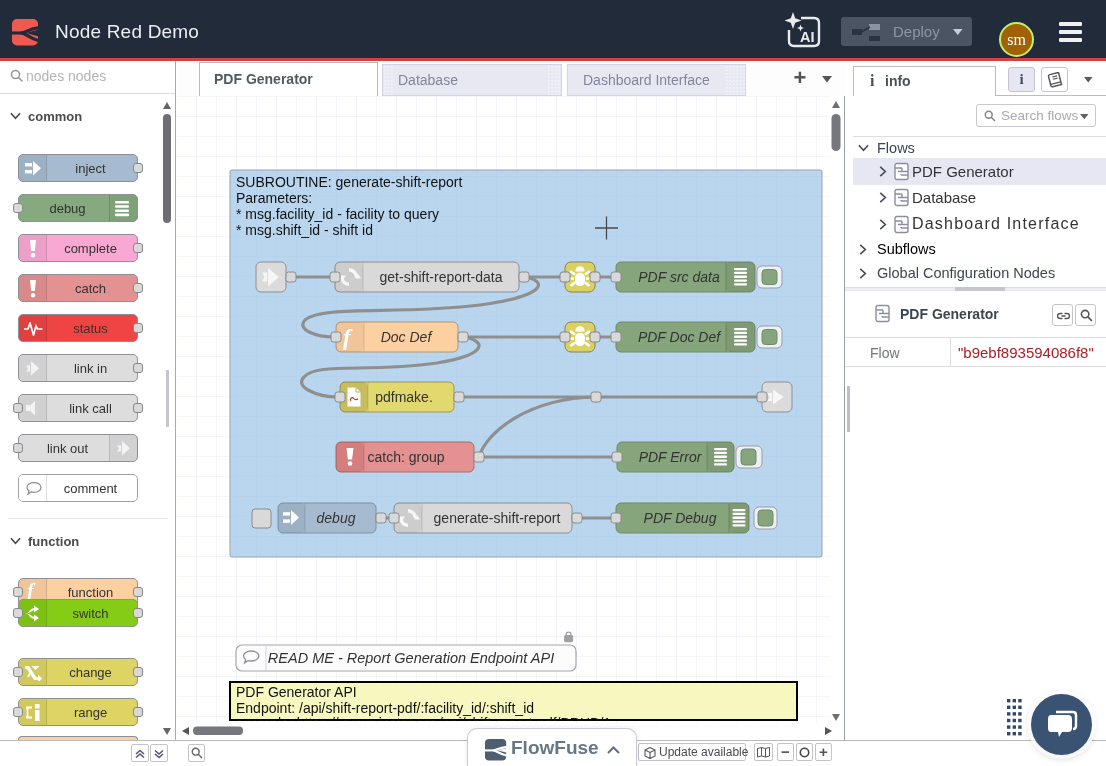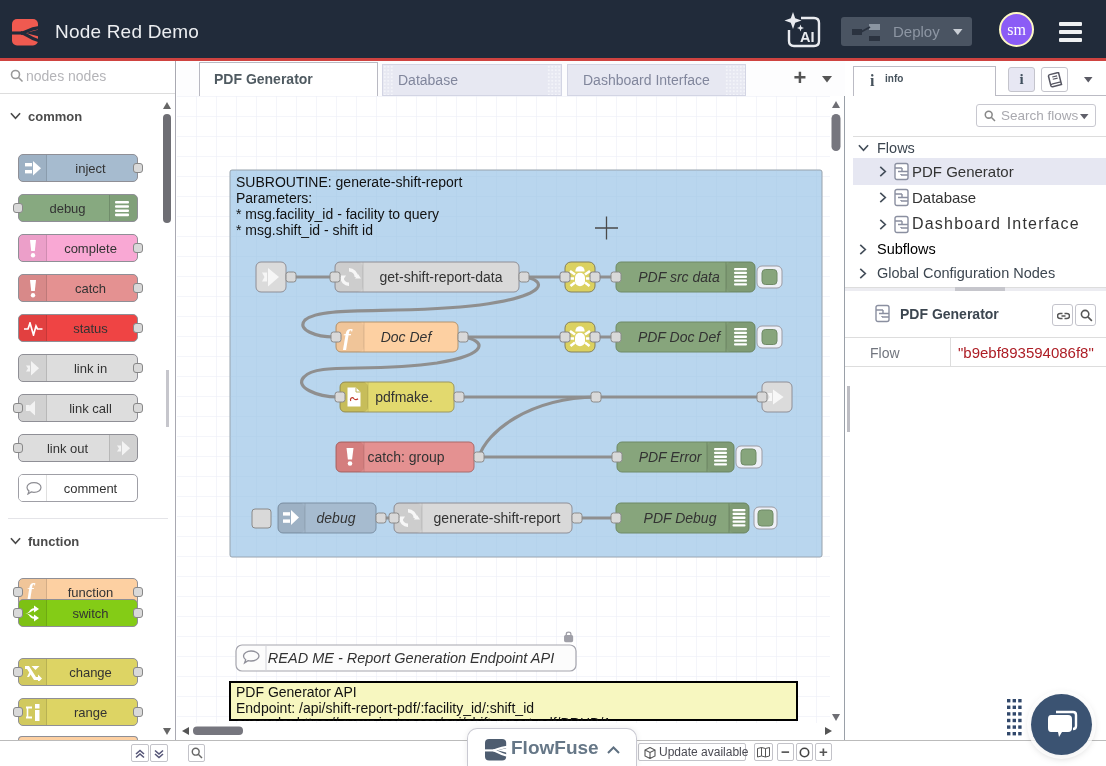--- a/index.html
+++ b/index.html
@@ -5,21 +5,21 @@
   * { margin:0; padding:0; box-sizing:border-box; }
   html,body { width:1106px; height:766px; overflow:hidden; font-family:"Liberation Sans", sans-serif; background:#fff; }
   #page { position:relative; width:1106px; height:766px; }
   .abs { position:absolute; }
   
   #header { position:absolute; left:0; top:0; width:1106px; height:58px; background:#212b3a; }
   #redline { position:absolute; left:0; top:58px; width:1106px; height:3px; background:#cf4340; }
   #title { position:absolute; left:55px; top:21px; color:#eceef1; font-size:19px; letter-spacing:0.2px; }
   #deploy { position:absolute; left:841px; top:17px; width:131px; height:29px; background:#4a5462; border-radius:3px; }
   #deploy .txt { position:absolute; left:52px; top:6px; font-size:15px; color:#8d96a3; }
-  #avatar { position:absolute; left:999px; top:12px; width:35px; height:35px; border-radius:50%; background:#8b5cf6; border:2px solid #fef9c3; text-align:center; }
+  #avatar { position:absolute; left:999px; top:22px; width:35px; height:35px; border-radius:50%; background:#a16207; border:2px solid #bef264; text-align:center; }
   #avatar span { font-family:"Liberation Serif", serif; color:#fff; font-size:16px; line-height:31px; }
   .hbar { position:absolute; left:1059px; width:23px; height:4px; background:#eef0f2; border-radius:1px; }
   
   #palette { position:absolute; left:0; top:61px; width:176px; height:679px; background:#fff; border-right:1px solid #a9a9b2; }
   #filterrow { position:absolute; left:0; top:0; width:175px; height:33px; border-bottom:1px solid #ddd; }
   #filterrow .ph { position:absolute; left:26px; top:7px; color:#b4b4b8; font-size:14px; }
   .cat { position:absolute; left:28px; font-size:13px; font-weight:bold; color:#4b4b4b; }
   .pnode { position:absolute; left:18px; width:120px; height:28px; border:1px solid #8f8f96; border-radius:5px; font-size:13px; color:#333;padding-left:20px; }
   .pnode .strip { position:absolute; top:0; bottom:0; width:28px; background:rgba(0,0,0,0.05); }
   .pnode .stripL { left:0; border-right:1px solid rgba(0,0,0,0.12); border-radius:4px 0 0 4px; }
@@ -548,21 +548,21 @@
     <path d="M648,631 L655,635 L648,639 Z" fill="#555"></path>
   </svg>
   </div>
 
   <div id="sidebar">
 
     <div class="abs" style="left:1.5px; top:325px; width:3.5px; height:46px; background:#bdbdc3;"></div>
 
     <div class="abs" style="left:8px; top:5px; width:143px; height:30px; background:#fff; border:1px solid #bbbbc4; border-bottom:none;">
       <span class="abs" style="left:16px; top:5px; font-family:'Liberation Serif',serif; font-weight:bold; font-size:16px; color:#46525c;">i</span>
-      <span class="abs" style="left:31px; top:6px; font-size:10px; font-weight:bold; color:#46525c;">info</span>
+      <span class="abs" style="left:31px; top:6px; font-size:14px; font-weight:bold; color:#46525c;">info</span>
     </div>
     <div class="abs" style="left:151px; top:34px; width:110px; height:1px; background:#bbbbc4;"></div>
     <div class="abs" style="left:163px; top:6px; width:27px; height:25px; background:#e7e7f3; border:1px solid #c4c4cc; border-radius:3px; text-align:center;"><span style="font-family:'Liberation Serif',serif; font-weight:bold; font-size:15px; color:#41505e; line-height:23px;">i</span></div>
     <div class="abs" style="left:196px; top:6px; width:27px; height:25px; background:#fff; border:1px solid #c4c4cc; border-radius:3px;">
       <svg class="abs" style="left:5px; top:4px;" width="17" height="17" viewBox="0 0 17 17">
           <g transform="rotate(-14 8 8)">
             <path d="M4.2,1.5 H13.2 V14 H4.2 Q2.6,14 2.6,12.4 V3.1 Q2.6,1.5 4.2,1.5 Z" fill="#fff" stroke="#565662" stroke-width="1.5"></path>
             <path d="M3,12 Q3.6,11.2 4.8,11.2 H13.2" fill="none" stroke="#565662" stroke-width="1.3"></path>
             <path d="M6,4.5 H11 M6,6.8 H11" stroke="#565662" stroke-width="1.1"></path>
           </g>

